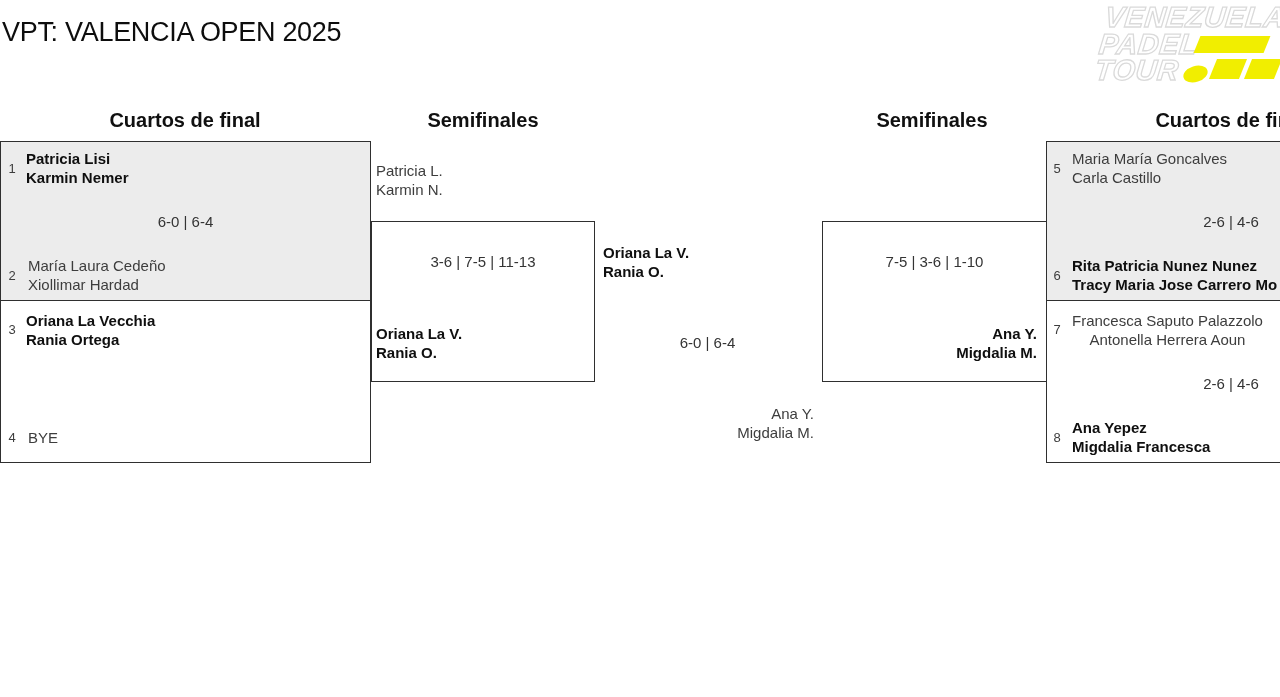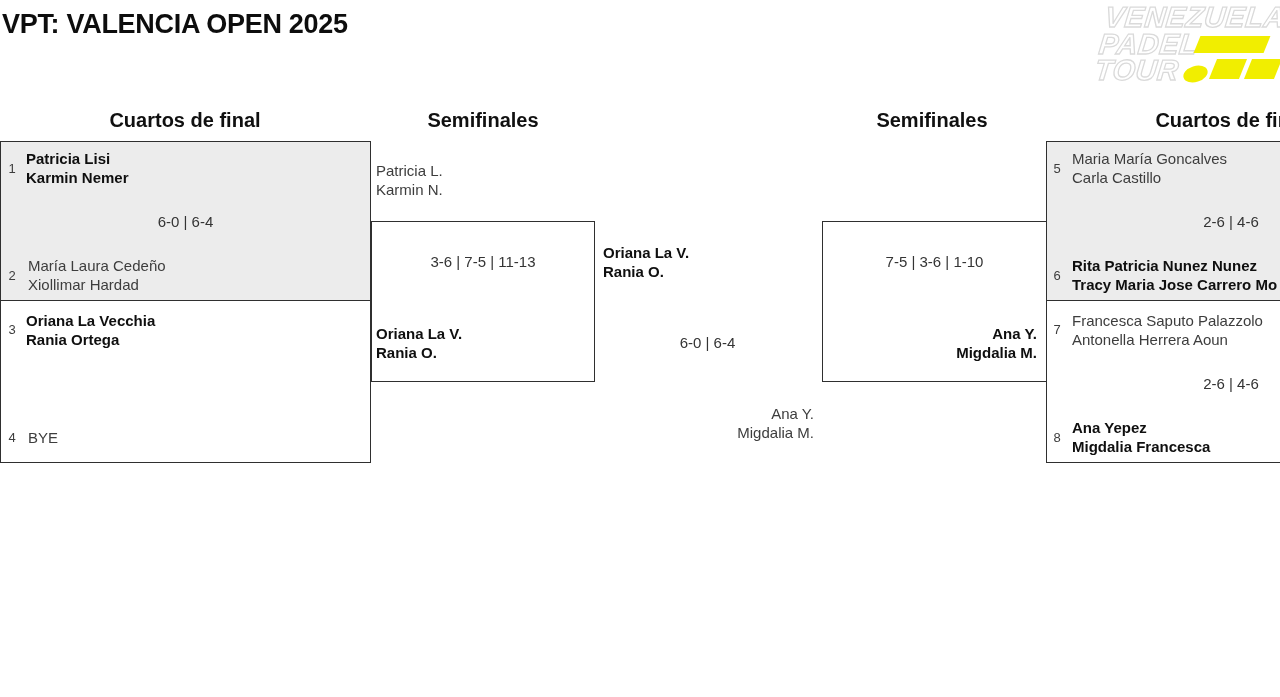--- a/index.html
+++ b/index.html
@@ -2,21 +2,21 @@
 <html><head>
 <meta charset="utf-8">
 <style>
   html,body{margin:0;padding:0;background:#fff;}
   .canvas{
     position:relative;width:1280px;height:697px;background:#ffffff;
     overflow:hidden;font-family:"Liberation Sans","DejaVu Sans",sans-serif;
   }
   
   .title{position:absolute;left:2px;top:8px;}
-  .title div{font-size:27px;line-height:33px;font-weight:700;color:#0d0d0d;letter-spacing:-0.3px;white-space:nowrap;}
+  .title div{font-size:27px;line-height:33px;font-weight:400;color:#0d0d0d;letter-spacing:-0.3px;white-space:nowrap;margin-top:8px;}
   
   .logo{position:absolute;left:1093px;top:4px;width:200px;height:84px;}
   .logo-line{
     position:absolute;font-style:italic;font-weight:700;font-size:29px;line-height:26px;
     color:#ffffff;-webkit-text-stroke:1.3px #dadada;letter-spacing:0.5px;white-space:nowrap;
     transform:skewX(-6deg);
   }
   .logo-l1{left:12px;top:0px;}
   .logo-l2{left:6px;top:27px;}
   .logo-l3{left:2px;top:53px;}
@@ -121,21 +121,21 @@
   </div>
   <div class="score" style="left:1046px;top:213px;width:370px;">2-6 | 4-6</div>
   <div class="seed" style="left:1050px;top:267px;">6</div>
   <div class="team bold" style="left:1072px;top:256px;">
     <div>Rita Patricia Nunez Nunez</div>
     <div>Tracy Maria Jose Carrero Mo</div>
   </div>
 
   <div class="box" style="left:1046px;top:300px;width:370px;height:163px;"></div>
   <div class="seed" style="left:1050px;top:321px;">7</div>
-  <div class="team" style="left:1072px;top:311px;">
+  <div class="team" style="left:1072px;top:311px;text-align:center;">
     <div>Francesca Saputo Palazzolo</div>
     <div>Antonella Herrera Aoun</div>
   </div>
   <div class="score" style="left:1046px;top:375px;width:370px;">2-6 | 4-6</div>
   <div class="seed" style="left:1050px;top:429px;">8</div>
   <div class="team bold" style="left:1072px;top:418px;">
     <div>Ana Yepez</div>
     <div>Migdalia Francesca</div>
   </div>
 

